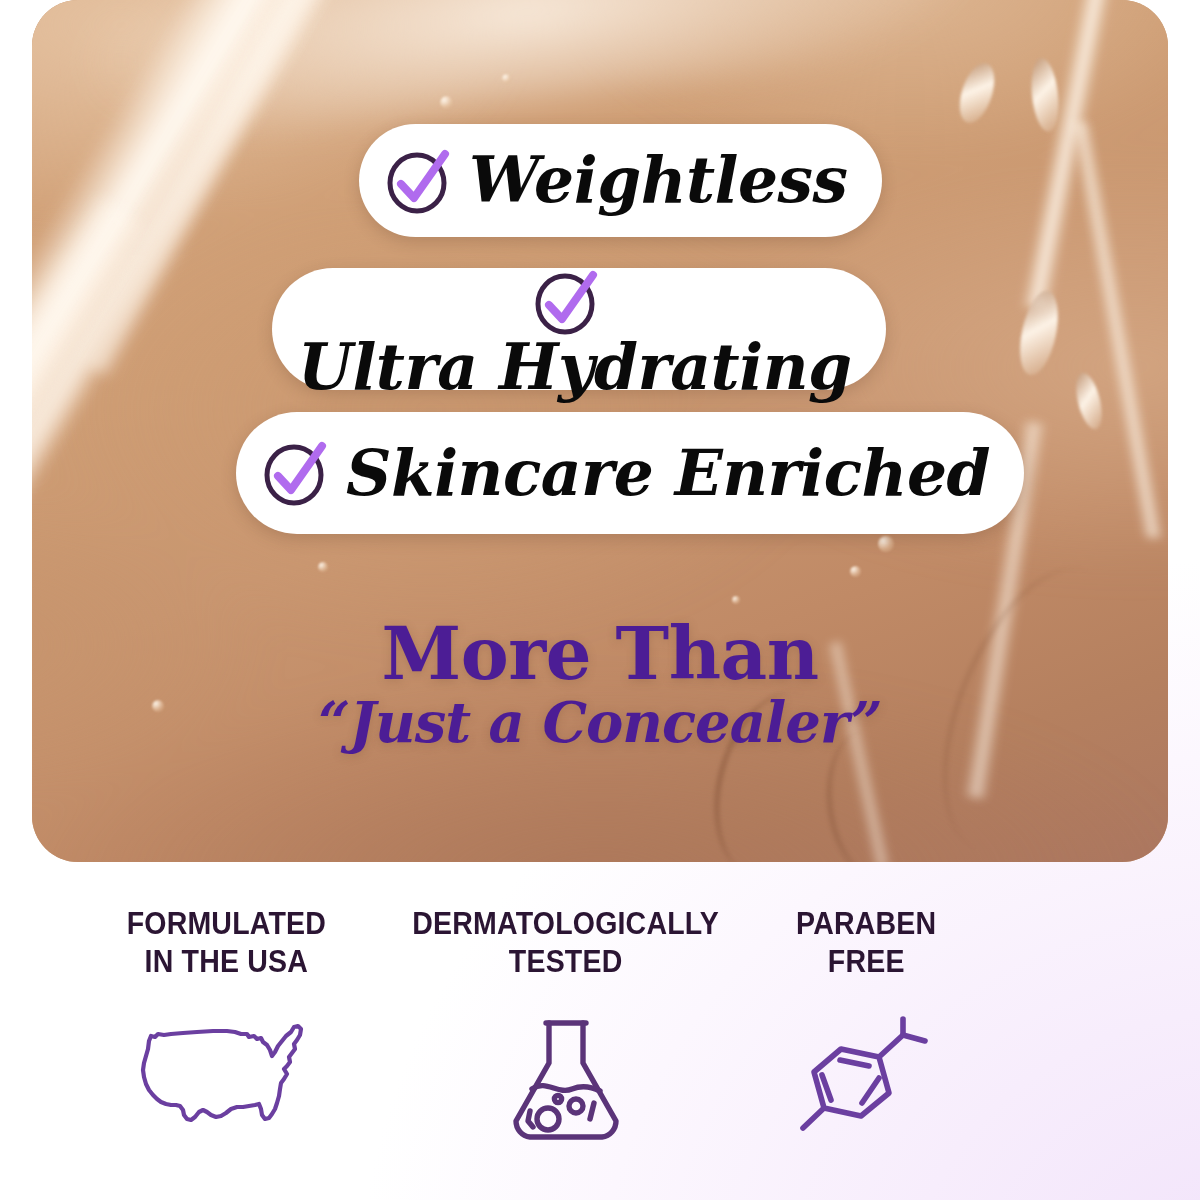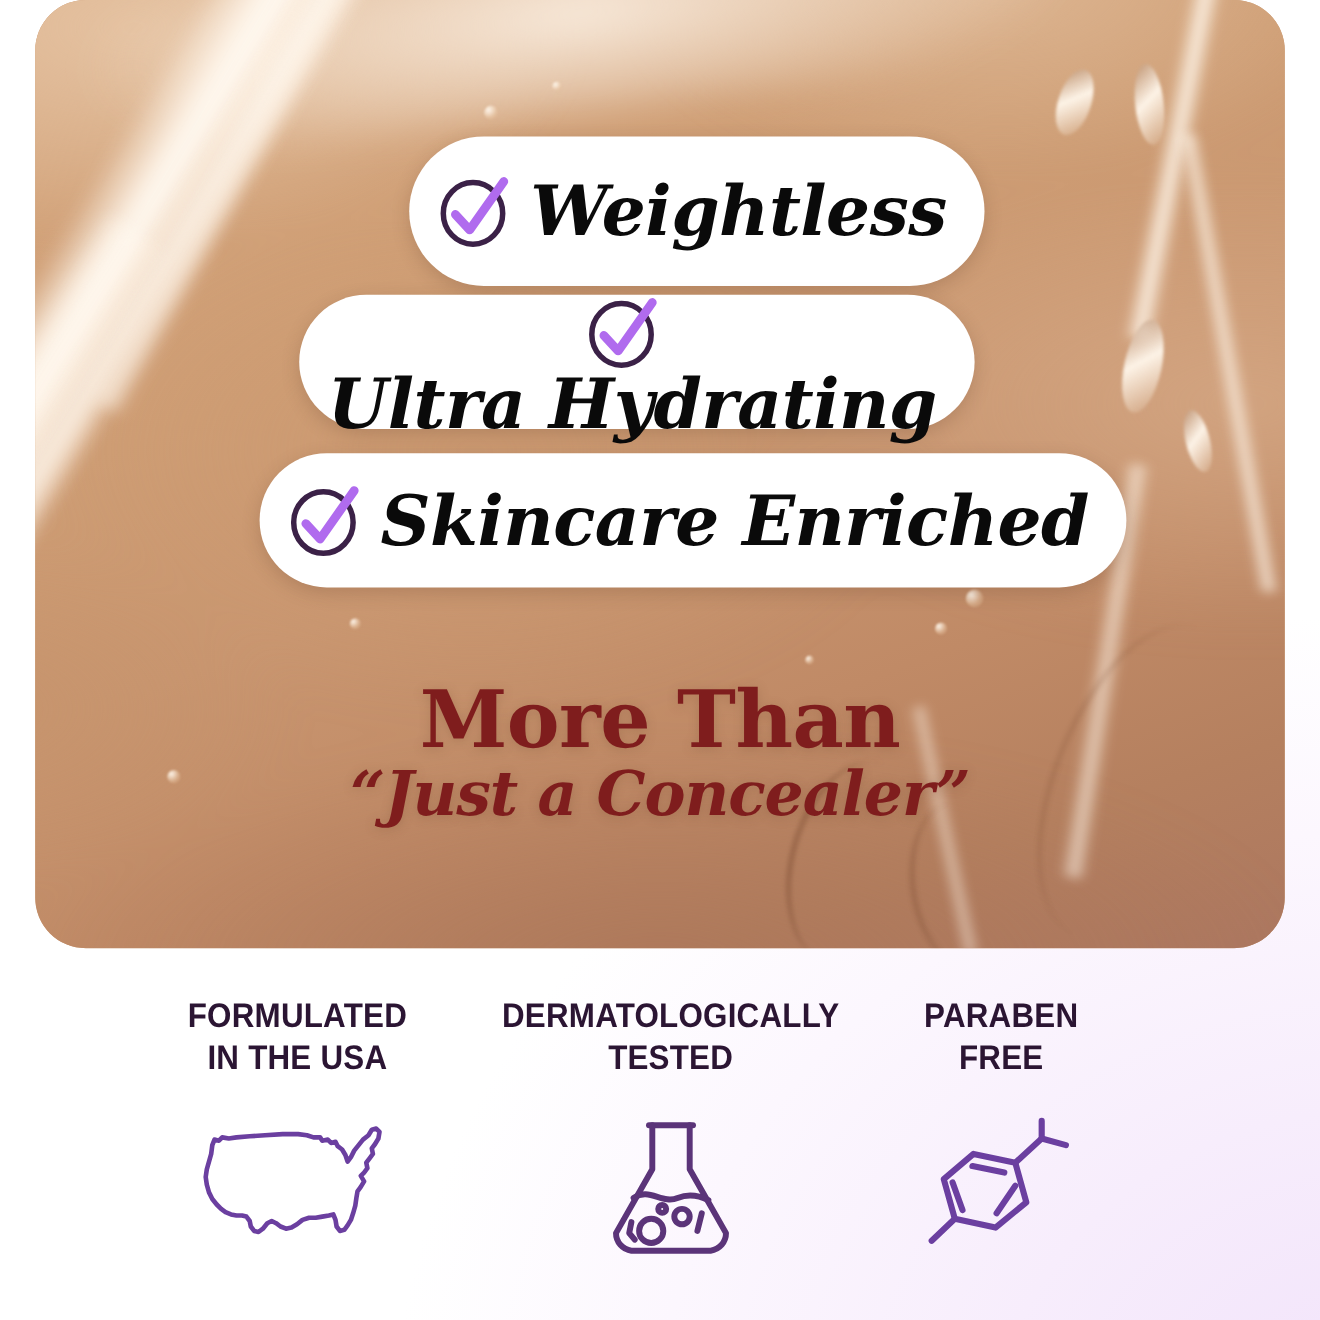--- a/index.html
+++ b/index.html
@@ -131,34 +131,34 @@
   .pill .ptext{
     font-family:"DejaVu Serif", "Liberation Serif", serif;
     font-style:italic;
     font-weight:700;
     color:#0A0A0A;
     white-space:nowrap;
     letter-spacing:-0.5px;
     line-height:1;
   }
 
-  #pill-0{ left:340px; top:124px;  height:136px; }
+  #pill-0{ left:327px; top:124px;  height:113px; }
   #pill-0 .ptext{ font-size:63px; }
 
   #pill-1{ left:240px; top:268px;  height:122px;flex-direction:column; }
   #pill-1 .ptext{ font-size:63px; }
 
   #pill-2{ left:204px; top:412px;  height:122px; }
   #pill-2 .ptext{ font-size:63px; }
 
   
   #headline{
     position:absolute; left:0; top:618px; width:1136px;
     text-align:center;
-    color:#7f1d1d;
+    color:#4c1d95;
     text-shadow:0 2px 10px rgba(120,75,50,.28);
     font-family:"DejaVu Serif", "Liberation Serif", serif;
   }
   #headline .line1{
     display:block;
     font-weight:700;
     font-size:72px;
     line-height:1.0;
     letter-spacing:-0.5px;
   }
@@ -170,21 +170,21 @@
     line-height:1.08;
     letter-spacing:-1px;
     margin-top:2px;
   }
 
   
   #badges{
     position:absolute; left:0; top:905px; width:1200px; height:280px;
     display:flex;
     justify-content:flex-start;
-    padding-left:120px;
+    padding-left:76px;
   }
   .badge{
     display:flex; flex-direction:column; align-items:center;
   }
   .badge-0{ width:300px; }
   .badge-1{ width:220px; }
   .badge-2{ width:380px; }
 
   .badge .blabel{
     font-family:"Liberation Sans", sans-serif;

